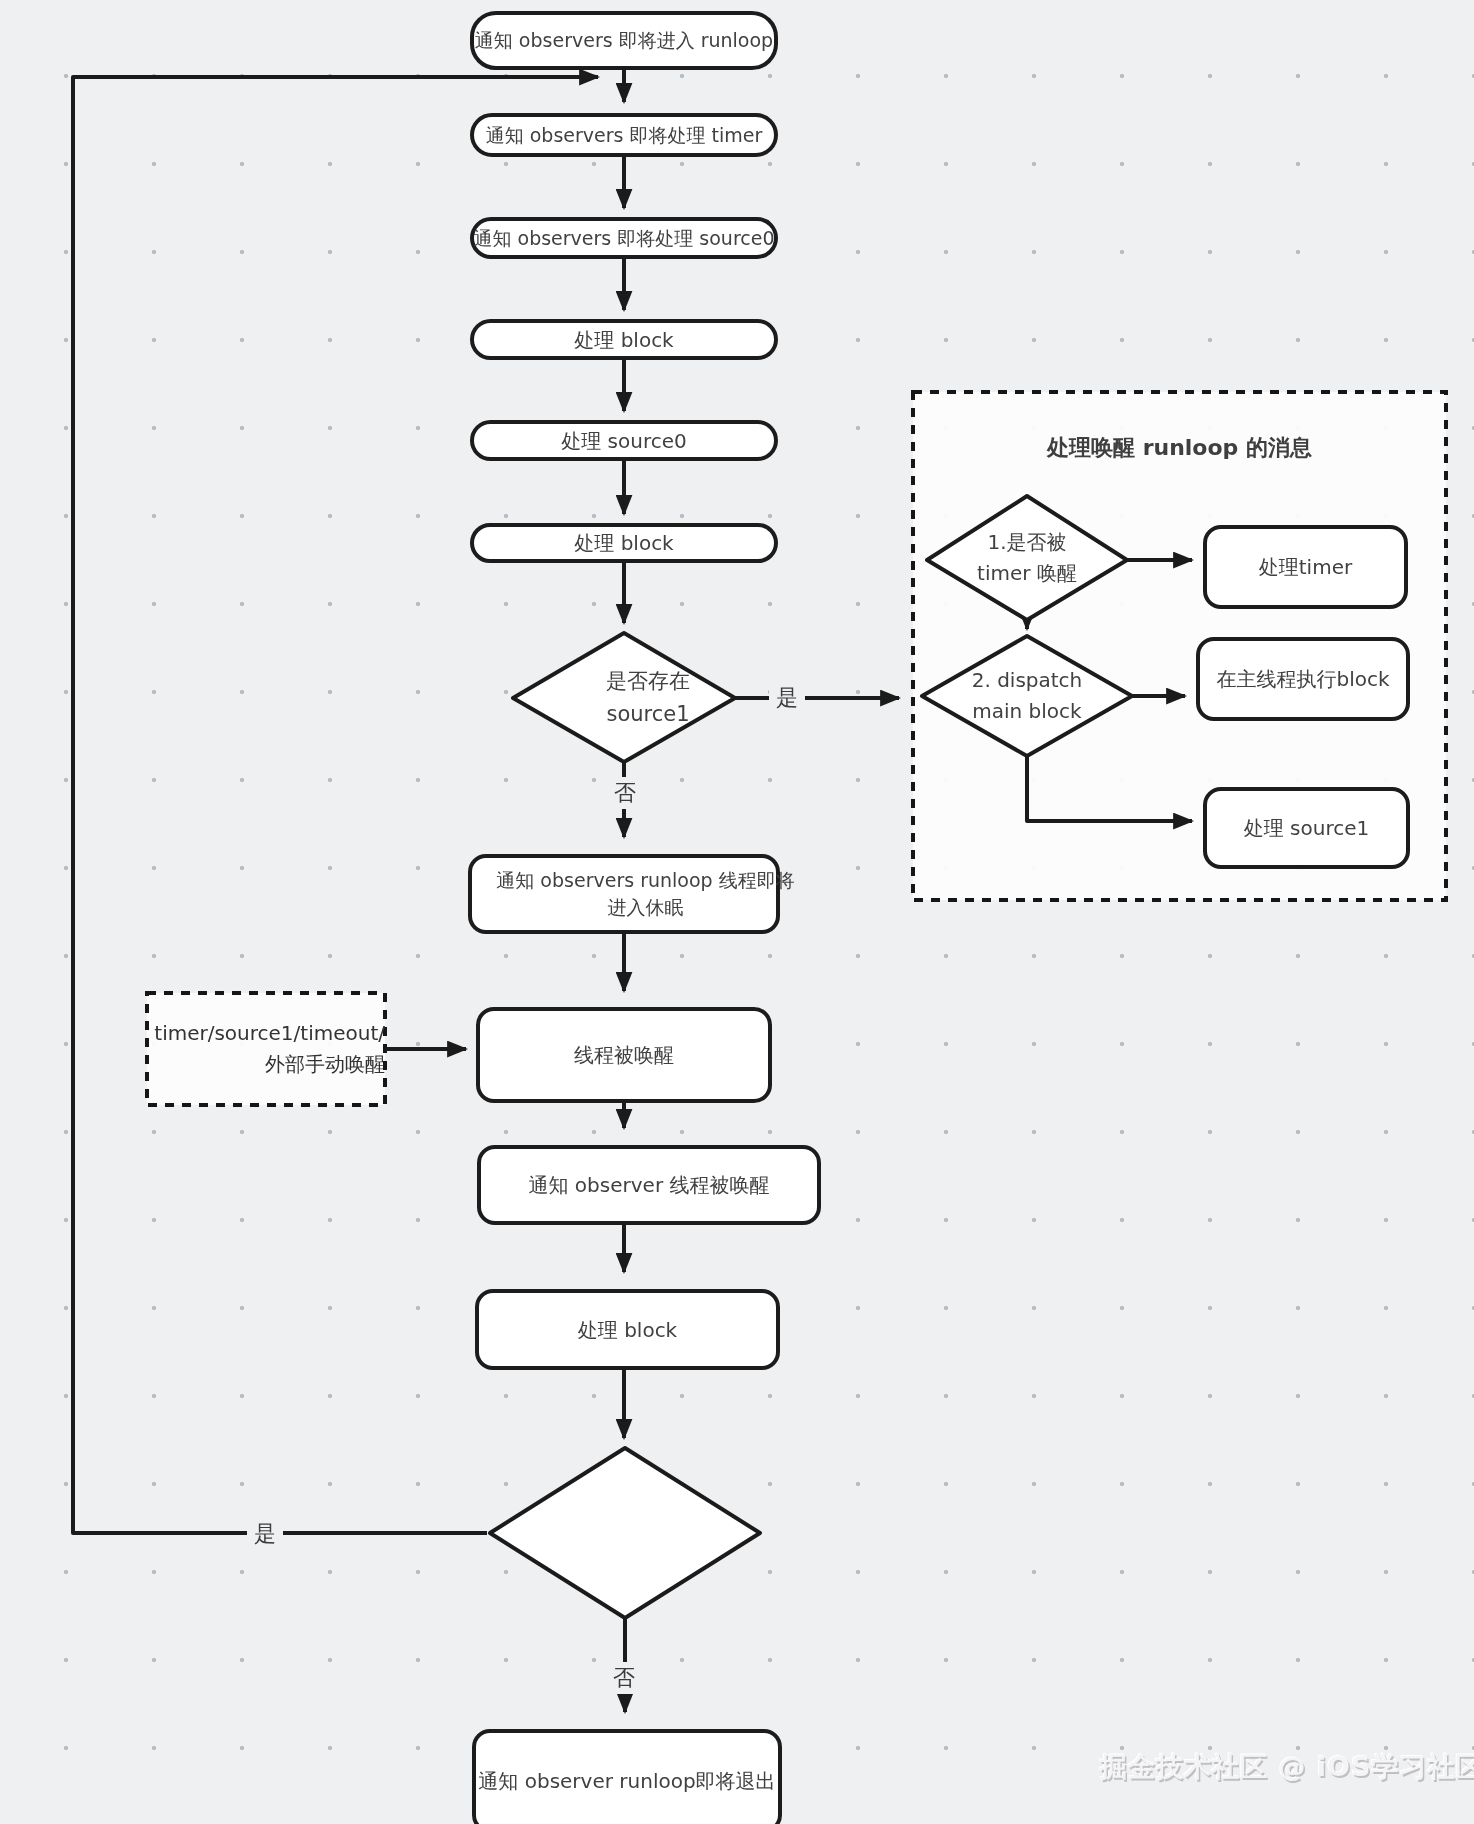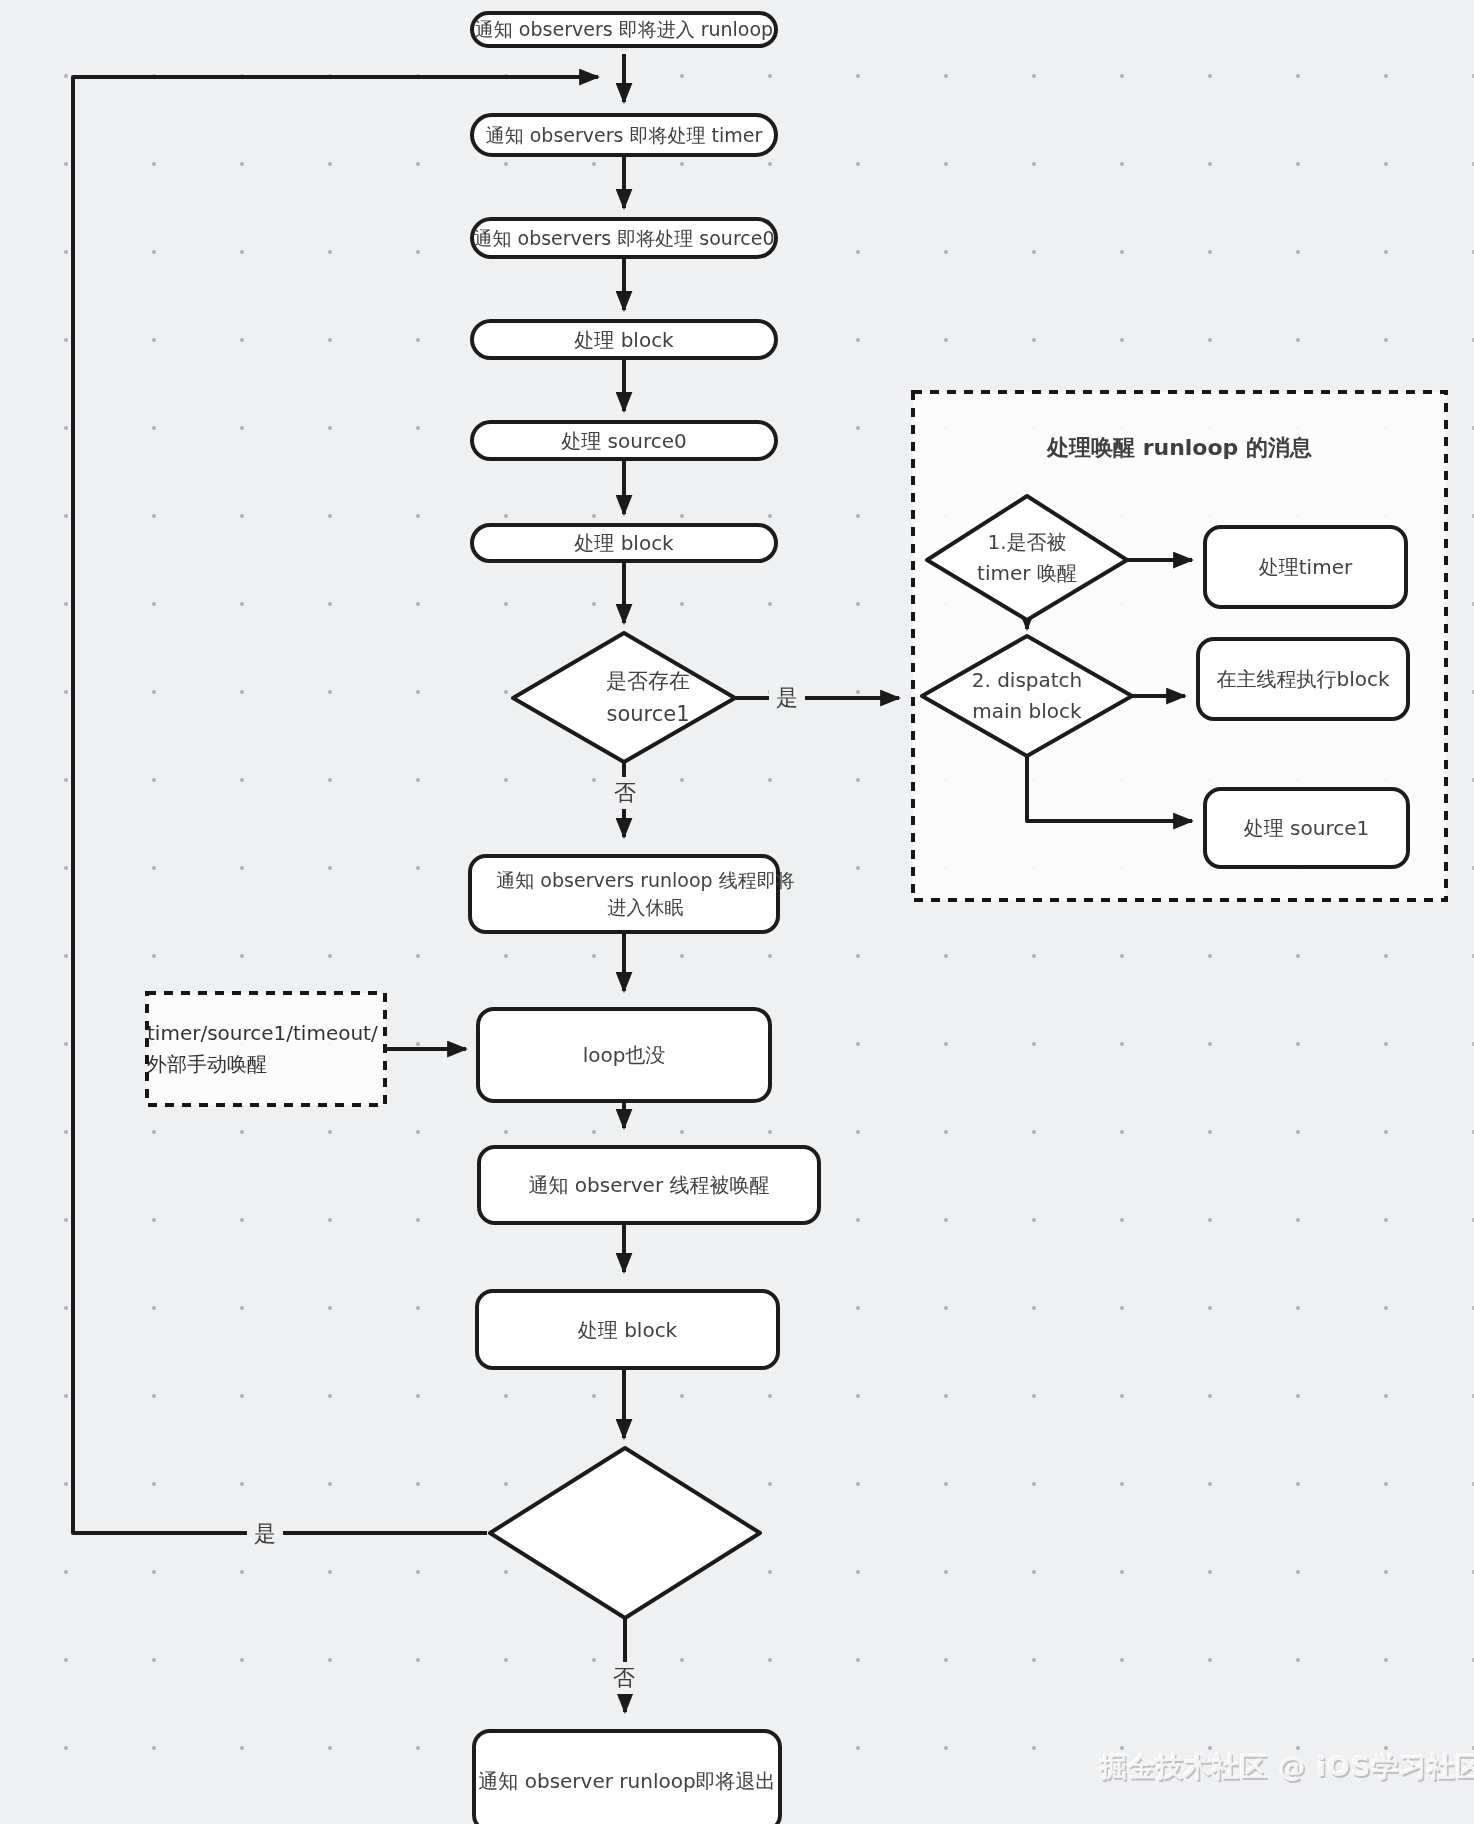--- a/index.html
+++ b/index.html
@@ -32,21 +32,21 @@
   .edge-label{
     position:absolute;transform:translate(-50%,-50%);
     background:#eef0f1;color:#3c3c3c;font-size:22px;padding:1px 7px;white-space:nowrap;
   }
   .box-title{
     position:absolute;left:913px;top:433px;width:533px;text-align:center;
     font-size:22px;color:#3f3f3f;font-weight:bold;
   }
   .wake-sources-text{
     position:absolute;left:147px;top:993px;width:238px;height:112px;
-    display:flex;flex-direction:column;align-items:flex-start;justify-content:center;
+    display:flex;flex-direction:column;align-items:flex-end;justify-content:center;
     font-size:20px;line-height:31px;color:#333;text-align:center;white-space:nowrap;
   }
   .watermark{
     position:absolute;left:1100px;top:1749px;font-size:27px;font-weight:600;letter-spacing:1px;
     color:#f4f4f5;text-shadow:1.5px 1.5px 0 #bfbfc4,-1px -1px 0 #ffffff;white-space:nowrap;
   }
   .line{display:block;}
 </style>
 </head>
 <body>
@@ -86,21 +86,21 @@
     <path class="wire" marker-end="url(#ah)" d="M 1027 620 L 1027 629"></path>
     <path class="wire" marker-end="url(#ah)" d="M 1132 696 L 1185 696"></path>
     <path class="wire" marker-end="url(#ah)" d="M 1027 756 L 1027 821 L 1192 821"></path>
 
     <polygon class="diamond" points="624,633 735,698 624,762 513,698"></polygon>
     <polygon class="diamond" points="625,1448 760,1533 625,1618 490,1533"></polygon>
     <polygon class="diamond" points="1027,496 1127,560 1027,620 927,560"></polygon>
     <polygon class="diamond" points="1027,636 1132,696 1027,756 922,696"></polygon>
   </svg>
 
-  <div class="node pill f19" style="left:470px;top:11px;width:308px;height:37px;">
+  <div class="node pill f19" style="left:470px;top:11px;width:308px;height:59px;">
     <span>通知 observers 即将进入 runloop</span>
   </div>
 
   <div class="node pill f19" style="left:470px;top:113px;width:308px;height:44px;">
     <span>通知 observers 即将处理 timer</span>
   </div>
 
   <div class="node pill f19" style="left:470px;top:217px;width:308px;height:42px;">
     <span>通知 observers 即将处理 source0</span>
   </div>
@@ -124,21 +124,21 @@
 
   <div class="edge-label" style="left:787px;top:698px;">是</div>
   <div class="edge-label" style="left:625px;top:793px;">否</div>
 
   <div class="node rrect f19" style="left:468px;top:847px;width:312px;height:80px;padding-left:43px;">
     <span class="line">通知 observers runloop 线程即将</span>
     <span class="line">进入休眠</span>
   </div>
 
   <div class="node rrect" style="left:476px;top:1000px;width:296px;height:96px;">
-    <span>loop也没</span>
+    <span>线程被唤醒</span>
   </div>
 
   <div class="node rrect" style="left:477px;top:1138px;width:344px;height:80px;">
     <span>通知 observer 线程被唤醒</span>
   </div>
 
   <div class="node rrect" style="left:475px;top:1282px;width:305px;height:81px;">
     <span>处理 block</span>
   </div>
 

